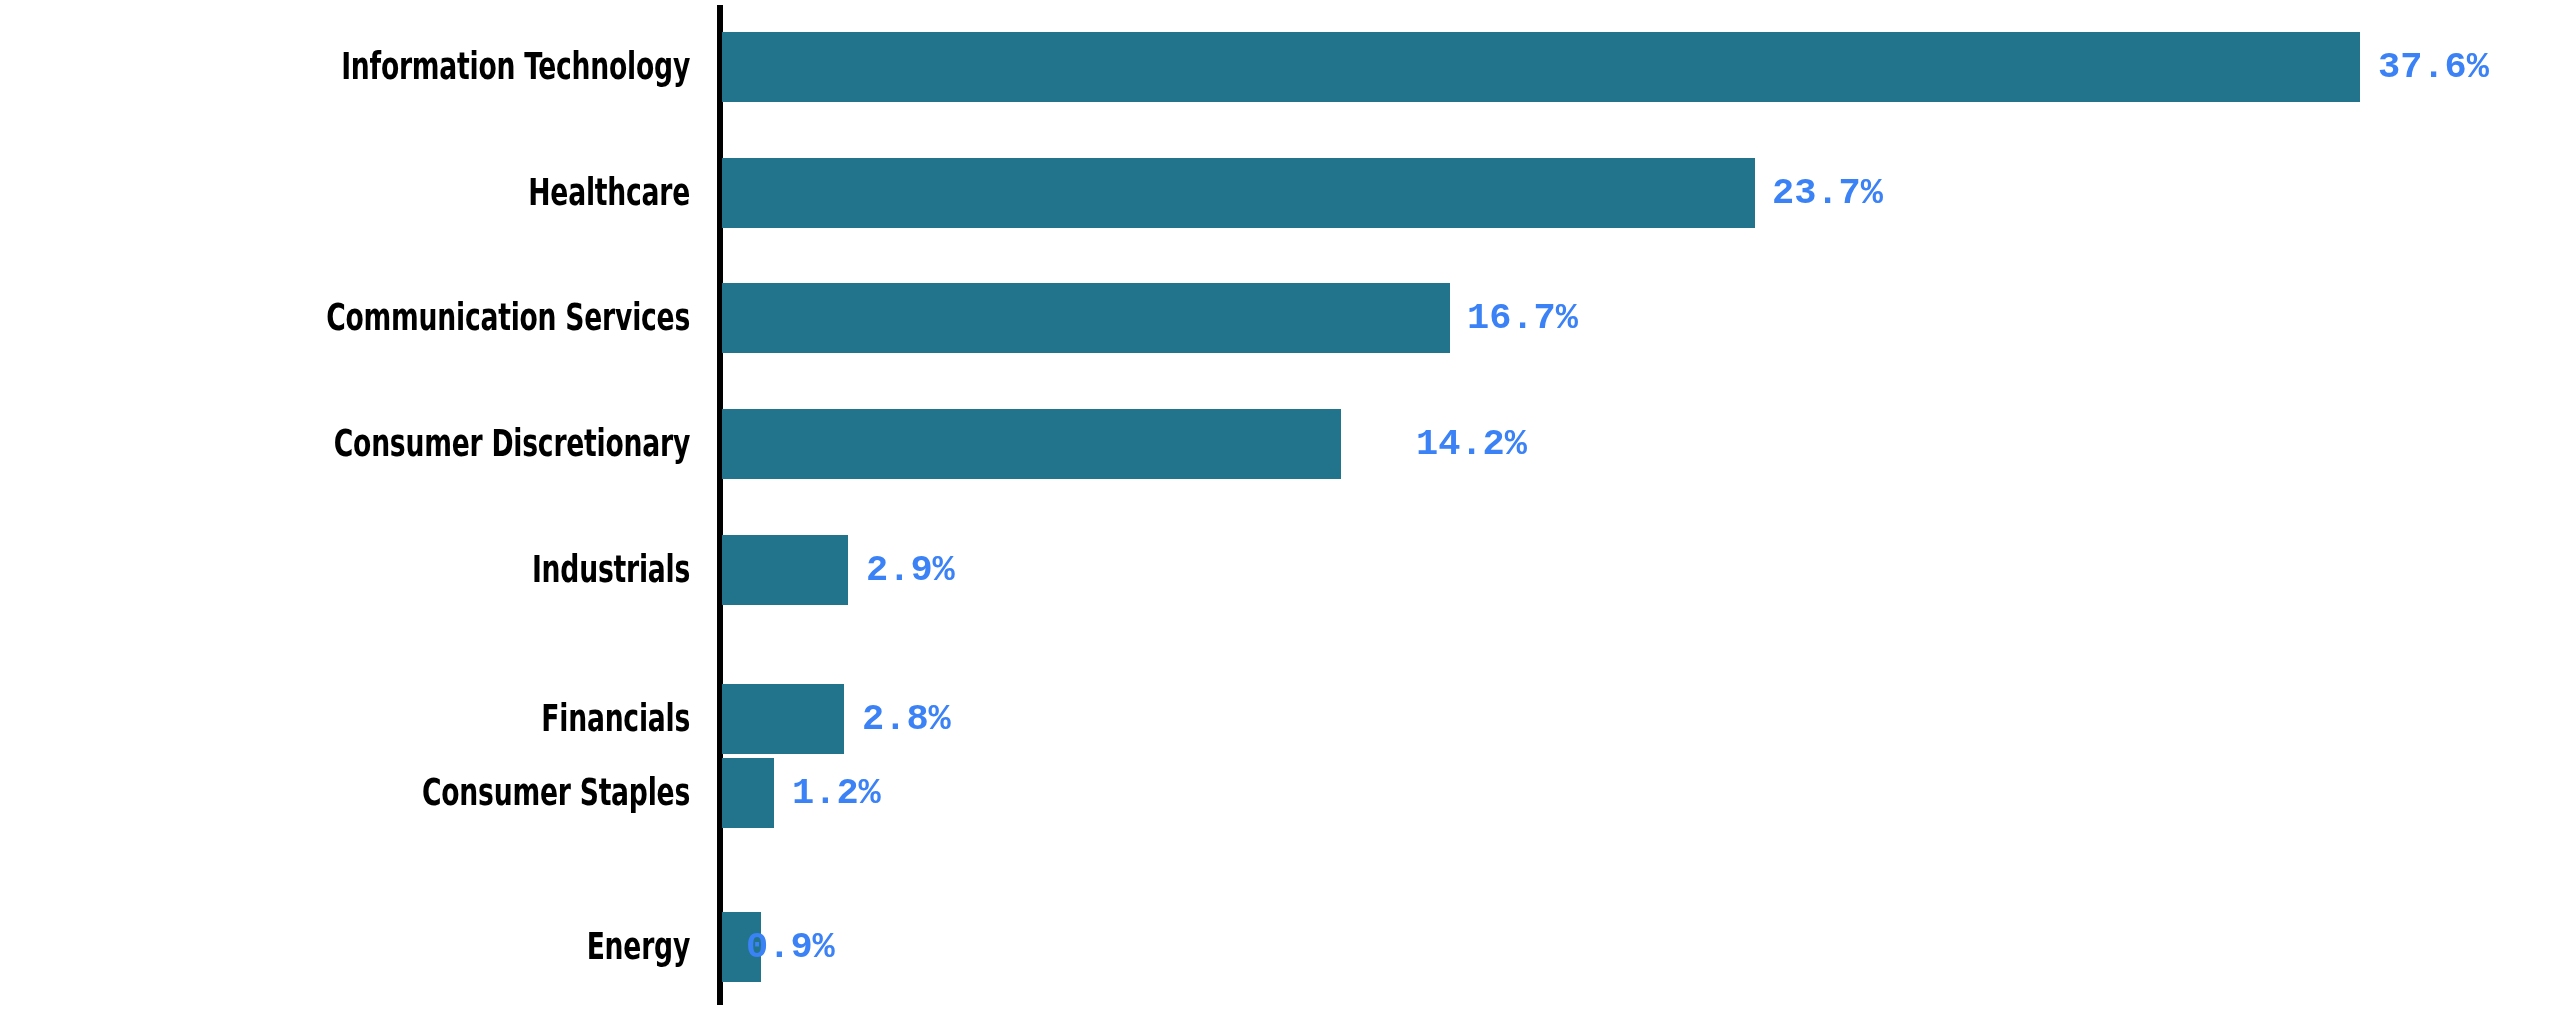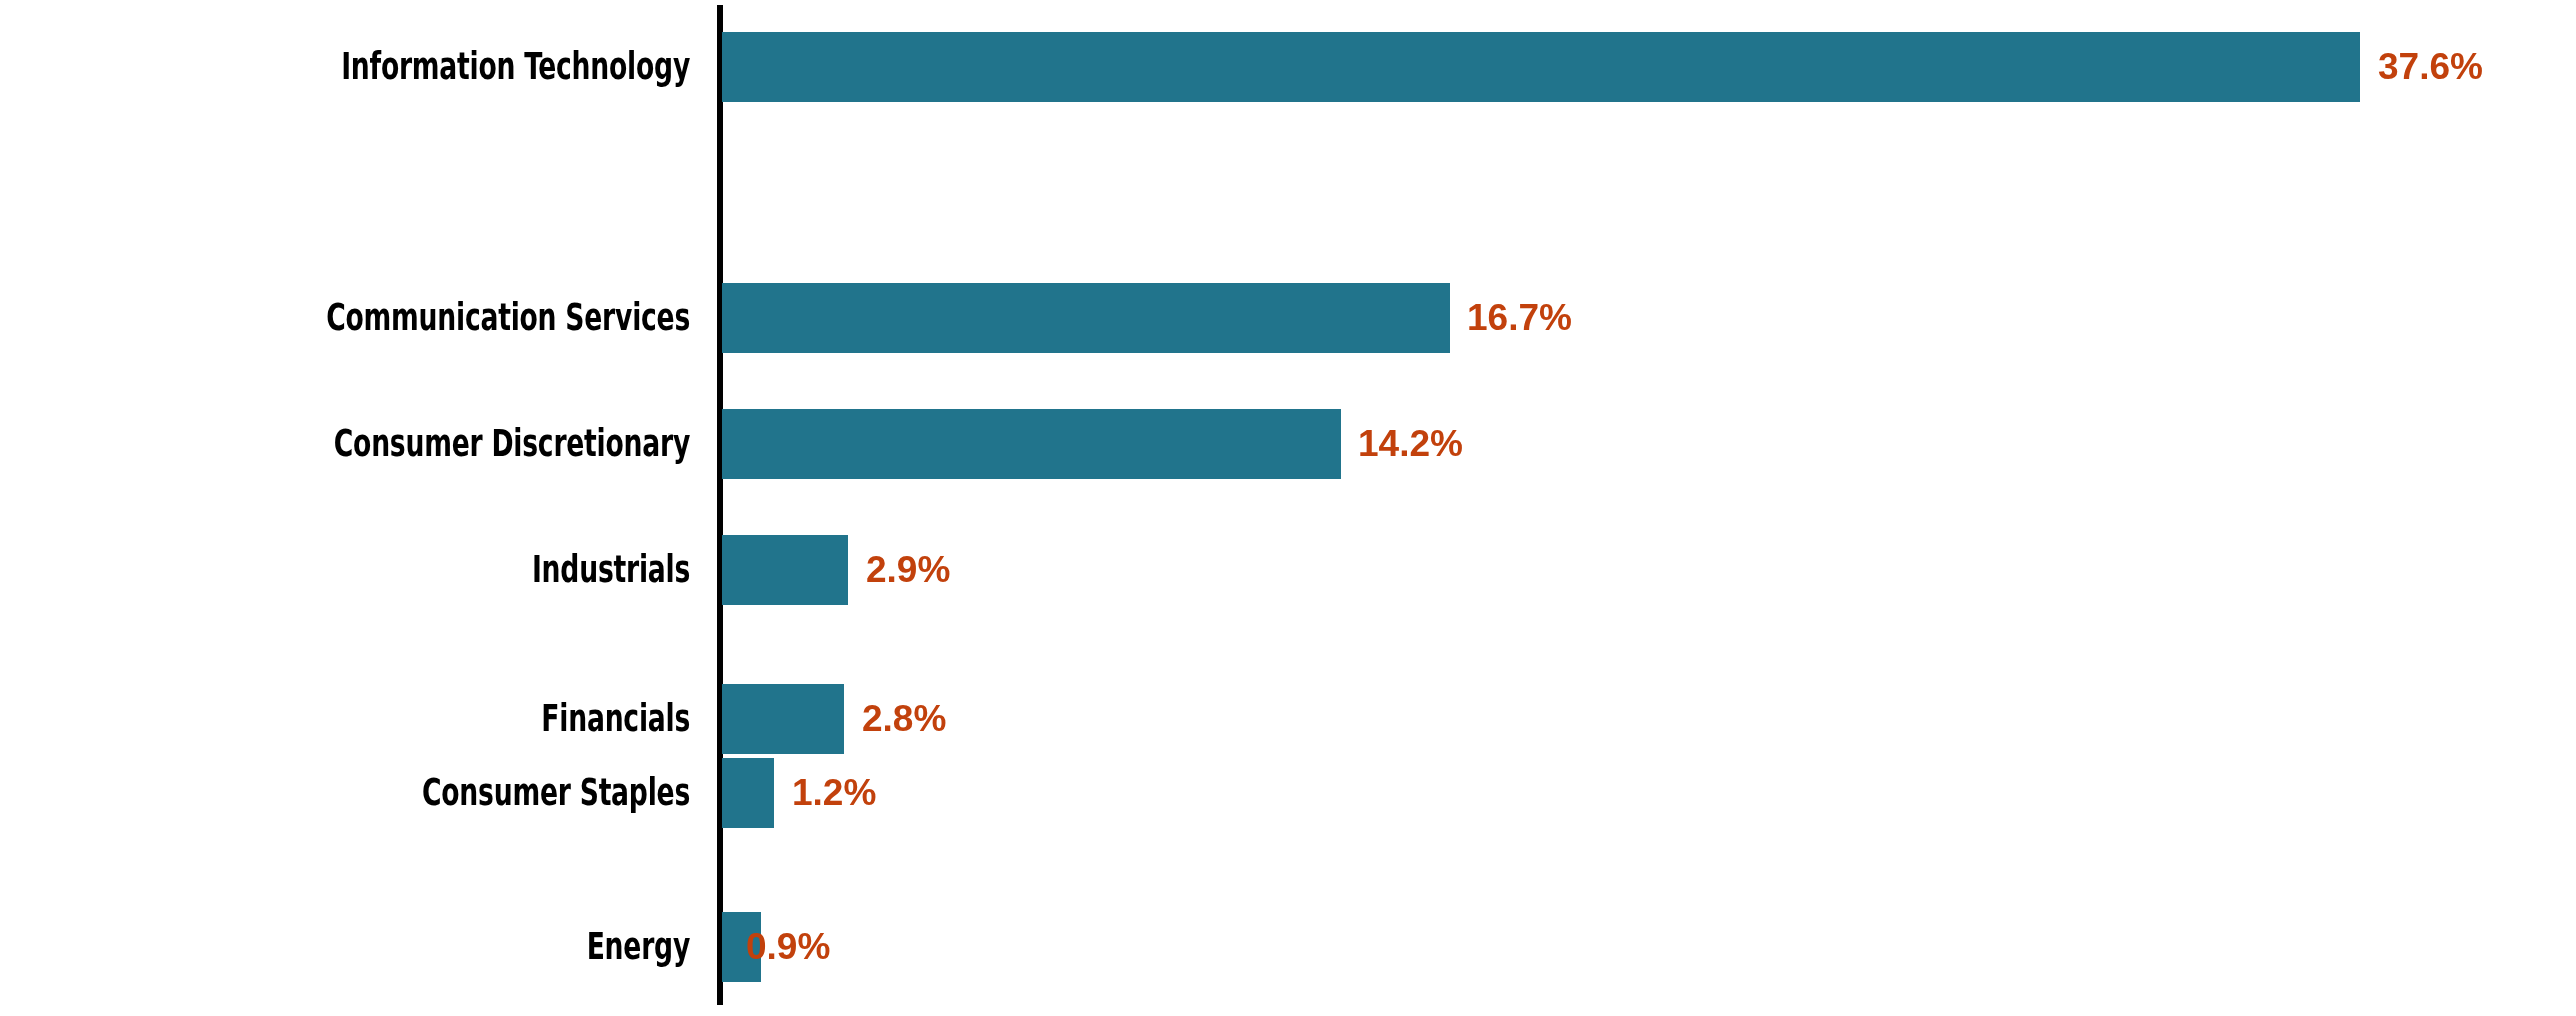--- a/index.html
+++ b/index.html
@@ -67,49 +67,54 @@
     top: 0;
     height: 70px;
     background: #21748C;
   }
 
   .val-label {
     position: absolute;
     top: 0;
     height: 70px;
     line-height: 70px;
-    color: #c2410c;
-    font-family: Liberation Sans, sans-serif;
+    color: #3b82f6;
+    font-family: Liberation Mono, monospace;
     font-weight: bold;
     font-size: 37px;
     white-space: nowrap;
   }
 </style>
 </head>
 <body>
 
 <div id="chart-root" style="background: rgb(255, 255, 255);">
 
   <div class="axis-spine" style="left: 717px; background: rgb(0, 0, 0);"></div>
 
   <div class="bars-layer" id="bars-layer">
       <div class="bar-row" style="top: 32px;">
         <div class="cat-label">Information Technology</div>
         <div class="bar-rect" title="Information Technology 37.6%" style="left: 722px; width: 1638px; background: rgb(33, 116, 140);"></div>
         <div class="val-label" style="left: 2378px;">37.6%</div>
       </div>
+      <div class="bar-row" style="top: 158px;">
+        <div class="cat-label">Healthcare</div>
+        <div class="bar-rect" title="Healthcare 23.7%" style="left: 722px; width: 1033px; background: rgb(33, 116, 140);"></div>
+        <div class="val-label" style="left: 1772px;">23.7%</div>
+      </div>
       <div class="bar-row" style="top: 283px;">
         <div class="cat-label">Communication Services</div>
         <div class="bar-rect" title="Communication Services 16.7%" style="left: 722px; width: 728px; background: rgb(33, 116, 140);"></div>
         <div class="val-label" style="left: 1467px;">16.7%</div>
       </div>
       <div class="bar-row" style="top: 409px;">
         <div class="cat-label">Consumer Discretionary</div>
         <div class="bar-rect" title="Consumer Discretionary 14.2%" style="left: 722px; width: 619px; background: rgb(33, 116, 140);"></div>
-        <div class="val-label" style="left: 1358px;">14.2%</div>
+        <div class="val-label" style="left: 1416px;">14.2%</div>
       </div>
       <div class="bar-row" style="top: 535px;">
         <div class="cat-label">Industrials</div>
         <div class="bar-rect" title="Industrials 2.9%" style="left: 722px; width: 126px; background: rgb(33, 116, 140);"></div>
         <div class="val-label" style="left: 866px;">2.9%</div>
       </div>
       <div class="bar-row" style="top: 684px;">
         <div class="cat-label">Financials</div>
         <div class="bar-rect" title="Financials 2.8%" style="left: 722px; width: 122px; background: rgb(33, 116, 140);"></div>
         <div class="val-label" style="left: 862px;">2.8%</div>

